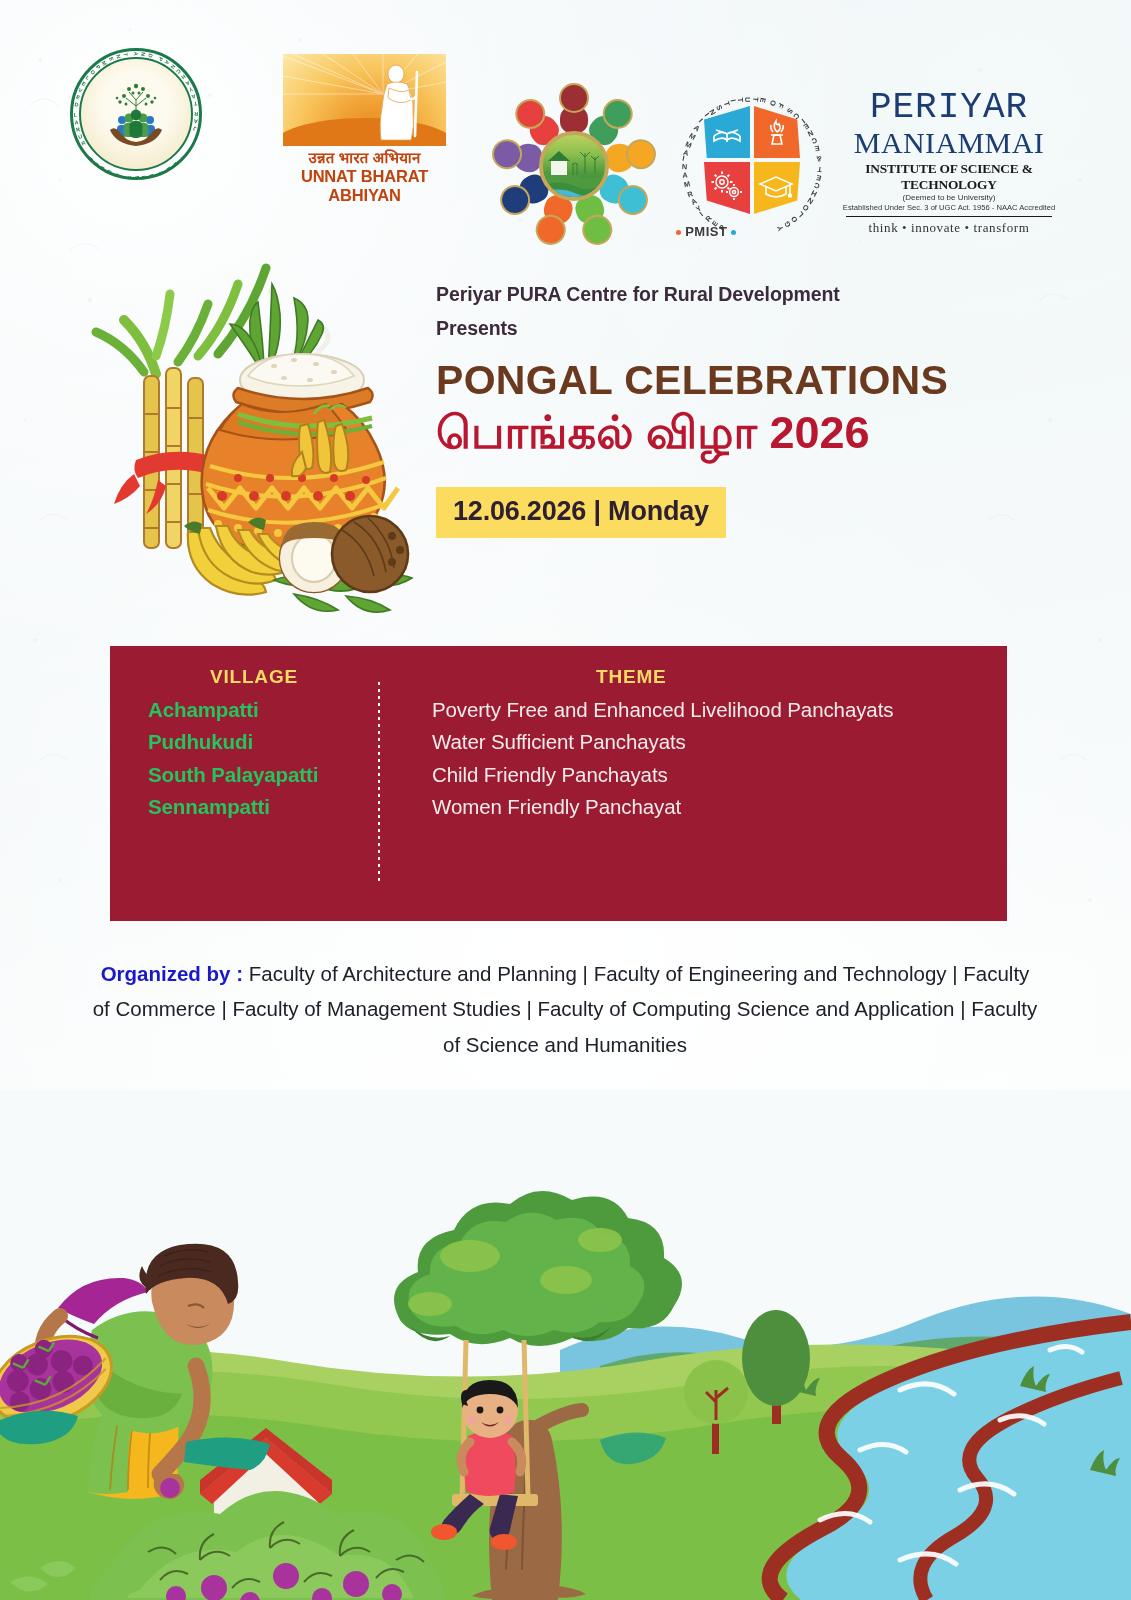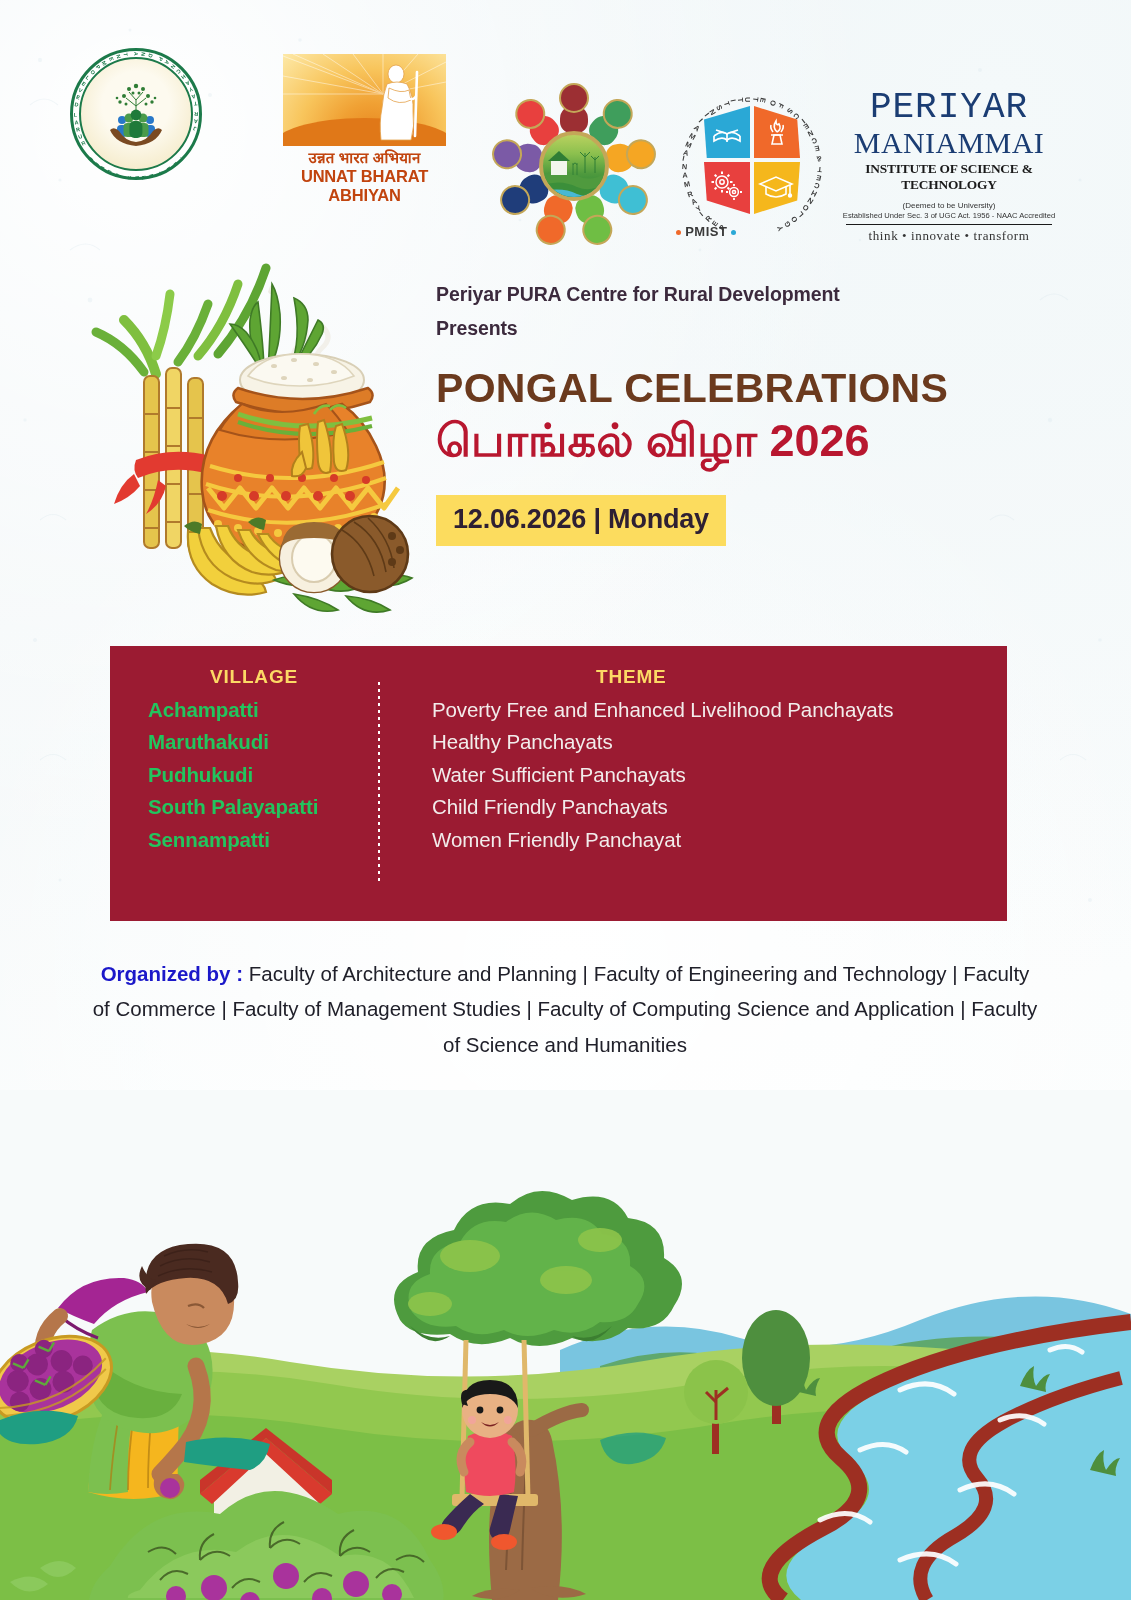--- a/index.html
+++ b/index.html
@@ -97,33 +97,33 @@
     position:absolute; left:0; top:136px; width:152px; 
     font-size:13px; font-weight:bold; color:#3a3a3a; letter-spacing:.5px;
   }
   .pm-dot { display:inline-block; width:5px; height:5px; border-radius:50%; vertical-align:middle; }
 
   
   #logo-periyar { left:838px; top:52px; width:222px; height:150px; text-align:center; }
   .pw-1 { font-family:Liberation Mono, monospace; font-size:36px; letter-spacing:1px; color:#1b3d73; line-height:1; }
   .pw-2 { font-family:"Liberation Serif", serif; font-size:30px; letter-spacing:.4px; color:#1b3d73; line-height:1.1; }
   .pw-3 { font-family:"Liberation Serif", serif; font-weight:bold; font-size:13.4px; color:#1a1a1a; letter-spacing:-.2px; margin-top:2px; }
-  .pw-4 { font-size:8px; color:#333; margin-top:8px; }
+  .pw-4 { font-size:8px; color:#333; margin-top:0; }
   .pw-5 { font-size:7.6px; color:#333; margin-top:1px; }
   .pw-rule { height:1px; background:#1a1a1a; margin:4px 8px 3px; }
   .pw-6 { font-family:"Liberation Serif", serif; font-size:13px; color:#333; letter-spacing:.6px; }
 
   
   #hero-art { position:absolute; left:62px; top:228px; width:380px; height:390px; }
   #hero-text { position:absolute; left:436px; top:278px; width:600px; }
   .pres-line {
     font-size:19.5px; font-weight:bold; color:#3c2a3d; line-height:1.72; letter-spacing:-.1px;
   }
   #title-en {
-    margin-top:22px; font-size:41px; font-weight:bold; color:#6b3a1e;
+    margin-top:14px; font-size:41px; font-weight:bold; color:#6b3a1e;
     letter-spacing:.3px; line-height:1.05;
   }
   #title-ta {
     margin-top:4px; font-size:45px; font-weight:bold; color:#b8172f;
     line-height:1.22; letter-spacing:0;
   }
   #date-badge {
     display:inline-block; margin-top:26px; background:#fcdc5e;
     padding:9px 17px 11px; font-size:27px; font-weight:bold; color:#2e2033;
     letter-spacing:-.2px;
@@ -677,24 +677,20 @@
       <div class="vt-head">
         <div class="h-village">VILLAGE</div>
         <div class="h-theme">THEME</div>
       </div>
       <div class="vt-rows">
         <div class="vt-row">
           <div class="vt-village">Achampatti</div>
           <div class="vt-theme">Poverty Free and Enhanced Livelihood Panchayats</div>
         </div>
         <div class="vt-row">
-          <div class="vt-village">Maruthakudi</div>
-          <div class="vt-theme">Healthy Panchayats</div>
-        </div>
-        <div class="vt-row">
           <div class="vt-village">Pudhukudi</div>
           <div class="vt-theme">Water Sufficient Panchayats</div>
         </div>
         <div class="vt-row">
           <div class="vt-village">South Palayapatti</div>
           <div class="vt-theme">Child Friendly Panchayats</div>
         </div>
         <div class="vt-row">
           <div class="vt-village">Sennampatti</div>
           <div class="vt-theme">Women Friendly Panchayat</div>

